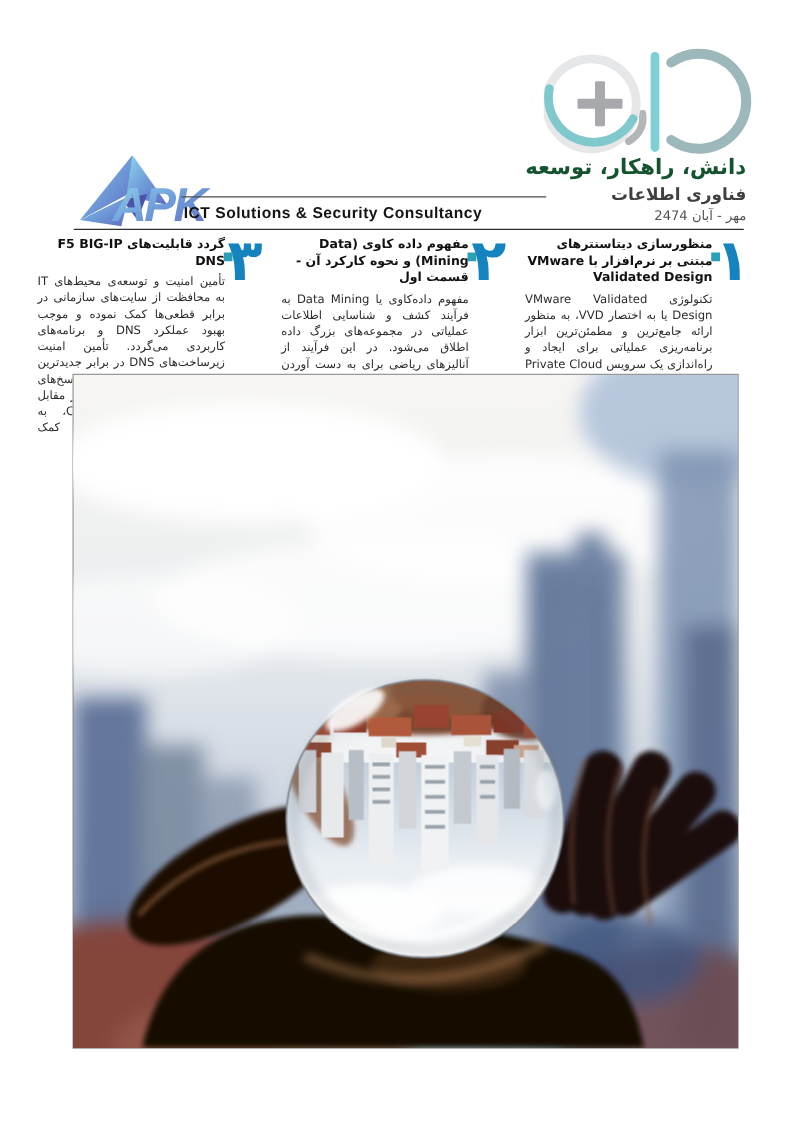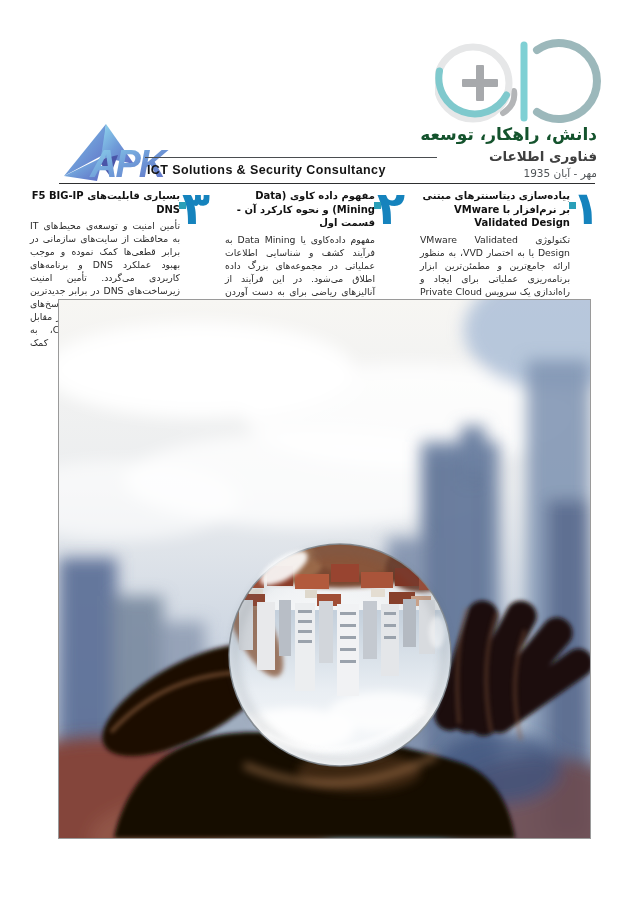--- a/index.html
+++ b/index.html
@@ -76,21 +76,21 @@
     <path d="M4.5,33 A36,36 0 0 0 71.5,57" fill="none" stroke="#7fc9cd" stroke-width="7" stroke-linecap="round"></path>
 
     <g fill="#a7a9ac">
       <rect x="27" y="41" width="36" height="8" rx="1"></rect>
       <rect x="41" y="27" width="8" height="36" rx="1"></rect>
     </g>
   </svg>
 
   <div class="brand-tagline">دانش، راهکار، توسعه</div>
   <div class="brand-field">فناوری اطلاعات</div>
-  <div class="brand-date">مهر - آبان 1935</div>
+  <div class="brand-date">مهر - آبان 2474</div>
 
   <svg class="apk-logo" width="165" height="58" viewBox="0 0 165 58" aria-hidden="true">
     <defs>
       <linearGradient id="apkGrad" x1="0" y1="0" x2="1" y2="1">
         <stop offset="0" stop-color="#8fd8ee"></stop>
         <stop offset=".5" stop-color="#6f9bd8"></stop>
         <stop offset="1" stop-color="#5f6cc4"></stop>
       </linearGradient>
     </defs>
     <g fill="url(#apkGrad)">
@@ -107,21 +107,21 @@
   <div class="header-rule"></div>
 
   <div class="articles">
 
     <div class="article">
       <div class="article-number-wrap">
         <span class="article-bullet"></span>
         <div class="article-number">۱</div>
       </div>
       <div class="article-text">
-        <p class="article-title">پیاده‌سازی دیتاسنترهای مبتنی بر نرم‌افزار با VMware Validated Design</p>
+        <p class="article-title">منظور‌سازی دیتاسنترهای مبتنی بر نرم‌افزار با VMware Validated Design</p>
         <p class="article-body">تکنولوژی VMware Validated Design یا به اختصار VVD، به منظور ارائه جامع‌ترین و مطمئن‌ترین ابزار برنامه‌ریزی عملیاتی برای ایجاد و راه‌اندازی یک سرویس Private Cloud ارائه گردیده است. VVD به ارائه طراحی‌های جامعی در سطح دیتاسنتر می‌پردازد که در فرآیند محاسبه، ذخیره‌سازی، شبکه و مدیریت گسترش</p>
       </div>
     </div>
 
     <div class="article">
       <div class="article-number-wrap">
         <span class="article-bullet"></span>
         <div class="article-number">۲</div>
       </div>
       <div class="article-text">
@@ -129,21 +129,21 @@
         <p class="article-body">مفهوم داده‌کاوی یا Data Mining به فرآیند کشف و شناسایی اطلاعات عملیاتی در مجموعه‌های بزرگ داده اطلاق می‌شود. در این فرآیند از آنالیزهای ریاضی برای به دست آوردن الگوها و روندهای موجود در داده‌ها استفاده می‌شود. لازم به ذکر است که به دلیل پیچیدگی بیش از حد روابط و یا حجم بالای داده‌ها</p>
       </div>
     </div>
 
     <div class="article">
       <div class="article-number-wrap">
         <span class="article-bullet"></span>
         <div class="article-number">۳</div>
       </div>
       <div class="article-text">
-        <p class="article-title">بسیاری قابلیت‌های F5 BIG-IP DNS</p>
+        <p class="article-title">گردد قابلیت‌های F5 BIG-IP DNS</p>
         <p class="article-body">تأمین امنیت و توسعه‌ی محیط‌های IT به محافظت از سایت‌های سازمانی در برابر قطعی‌ها کمک نموده و موجب بهبود عملکرد DNS و برنامه‌های کاربردی می‌گردد. تأمین امنیت زیرساخت‌های DNS در برابر جدیدترین حملات DDoS و محافظت از پاسخ‌های ارائه‌شده به DNS Queryها در مقابل Cache-Poisoning Redirect، به تداوم کسب‌وکارهای آنلاین کمک بسیاری می‌نماید.</p>
       </div>
     </div>
 
   </div>
 
   <figure class="photo-frame" style="margin:0" role="img" aria-label="دست باز که یک گوی شیشه‌ای را نگه داشته و تصویر وارونه شهر با آسمان‌خراش‌ها و سقف‌های قرمز در آن منعکس شده است">
     <svg viewBox="0 0 531 538" preserveAspectRatio="none">
       <defs>
         <linearGradient id="sky" x1="0" y1="0" x2="0" y2="1">

